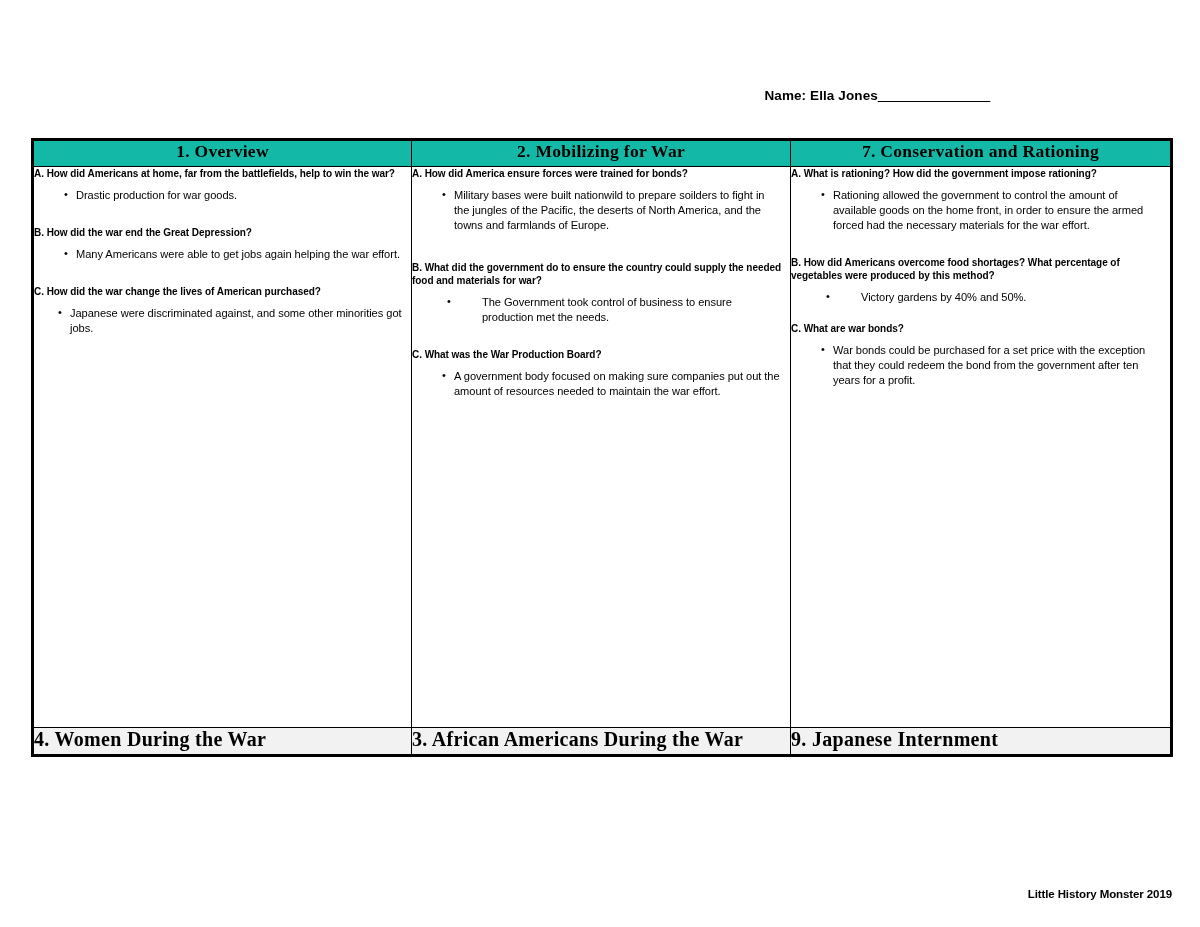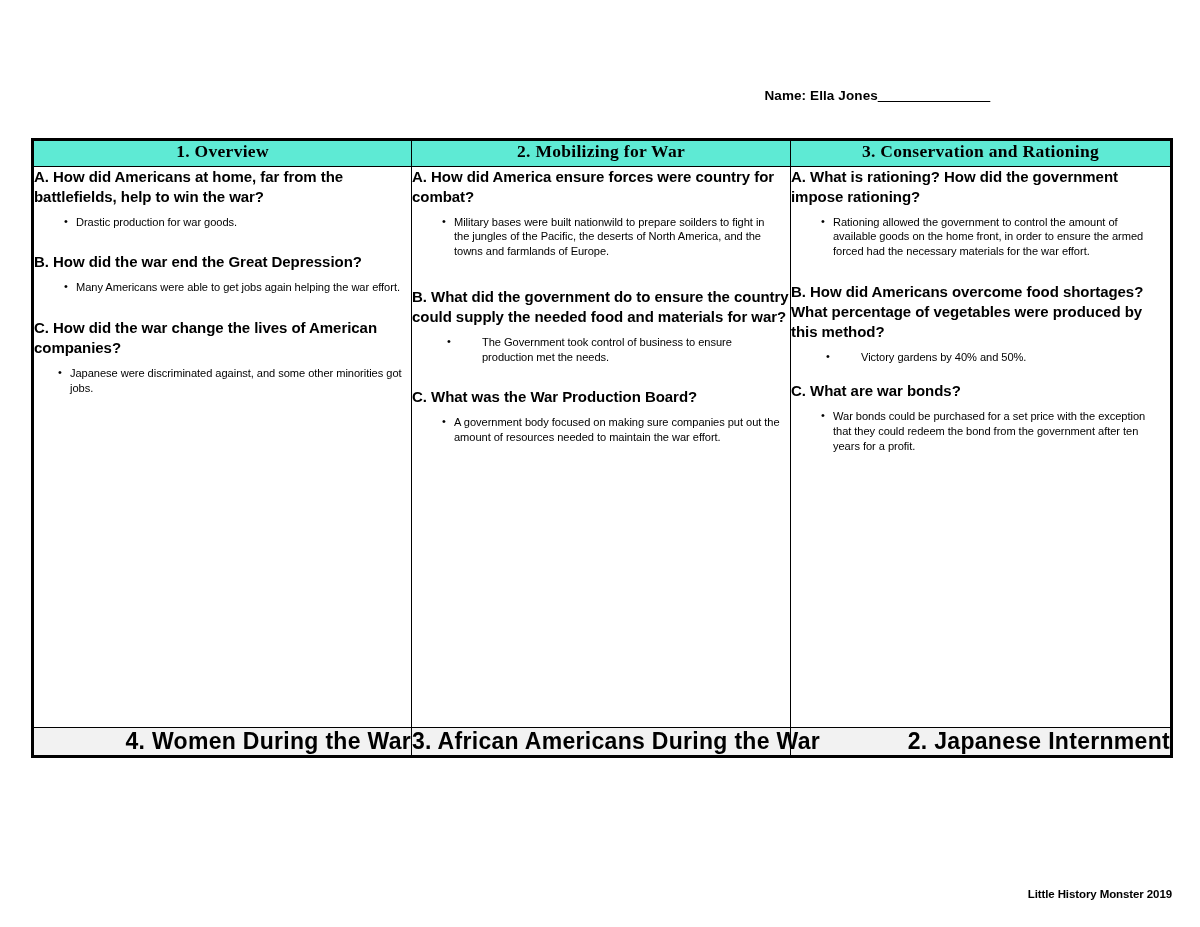--- a/index.html
+++ b/index.html
@@ -61,55 +61,55 @@
     padding: 0;
     margin: 0;
   }
 
   .col-1 { width: 379px; }
   .col-2 { width: 379px; }
   .col-3 { width: 381px; }
 
   
   .section-header {
-    background: #5eead4;
+    background: #14b8a6;
     text-align: center;
     font-family: "Liberation Serif", serif;
     font-weight: bold;
     font-size: 17.5px;
     letter-spacing: 0.3px;
     height: 25px;
     padding: 2px 4px 3px 4px;
     border-bottom: 2px solid #000000;
     white-space: nowrap;
   }
   .section-header-bottom {
     background: #f2f2f2;
-    text-align: right;
-    font-family: Liberation Sans, sans-serif;
-    font-weight: bold;
-    font-size: 23px;
+    text-align: left;
+    font-family: Liberation Serif, serif;
+    font-weight: bold;
+    font-size: 20px;
     letter-spacing: 0.3px;
     height: 26px;
     padding: 3px 4px 4px 4px;
     border-top: 2px solid #000000;
     white-space: nowrap;
   }
 
   
   .body-cell {
     height: 560px;
     padding: 6px 5px 4px 5px;
     vertical-align: top;
   }
 
   .qa-block { margin: 0 0 3px 0; }
 
   .question {
-    font-size: 15px;
+    font-size: 10px;
     font-weight: bold;
     line-height: 1.32;
     margin: 0;
     letter-spacing: -0.05px;
   }
 
   ul.answers {
     list-style: none;
     margin: 0;
     padding: 0;
@@ -185,21 +185,21 @@
   <table class="worksheet-table">
     <colgroup>
       <col class="col-1">
       <col class="col-2">
       <col class="col-3">
     </colgroup>
     <thead>
       <tr>
         <th class="section-header">1. Overview</th>
         <th class="section-header">2. Mobilizing for War</th>
-        <th class="section-header">3. Conservation and Rationing</th>
+        <th class="section-header">7. Conservation and Rationing</th>
       </tr>
     </thead>
     <tbody>
       <tr>
 
         <td class="body-cell">
           <div class="qa-block">
             <p class="question">A. How did Americans at home, far from the battlefields, help to win the war?</p>
             <ul class="answers">
               <li class="ind-normal">Drastic production for war goods.</li>
@@ -207,30 +207,30 @@
           </div>
           <div class="gap"></div>
           <div class="qa-block">
             <p class="question">B. How did the war end the Great Depression?</p>
             <ul class="answers">
               <li class="ind-normal">Many Americans were able to get jobs again helping the war effort.</li>
             </ul>
           </div>
           <div class="gap"></div>
           <div class="qa-block">
-            <p class="question">C. How did the war change the lives of American companies?</p>
+            <p class="question">C. How did the war change the lives of American purchased?</p>
             <ul class="answers">
               <li class="ind-shallow">Japanese were discriminated against, and some other minorities got jobs.</li>
             </ul>
           </div>
         </td>
 
         <td class="body-cell">
           <div class="qa-block">
-            <p class="question">A. How did America ensure forces were country for combat?</p>
+            <p class="question">A. How did America ensure forces were trained for bonds?</p>
             <ul class="answers">
               <li class="ind-normal">Military bases were built nationwild to prepare soilders to fight in the jungles of the Pacific, the deserts of North America, and the towns and farmlands of Europe.</li>
             </ul>
           </div>
           <div class="gap-lg"></div>
           <div class="qa-block">
             <p class="question">B. What did the government do to ensure the country could supply the needed food and materials for war?</p>
             <ul class="answers">
               <li class="ind-wide">The Government took control of business to ensure production met the needs.</li>
             </ul>
@@ -264,20 +264,20 @@
             <ul class="answers">
               <li class="ind-normal">War bonds could be purchased for a set price with the exception that they could redeem the bond from the government after ten years for a profit.</li>
             </ul>
           </div>
         </td>
 
       </tr>
       <tr>
         <td class="section-header-bottom">4. Women During the War</td>
         <td class="section-header-bottom">3. African Americans During the War</td>
-        <td class="section-header-bottom">2. Japanese Internment</td>
+        <td class="section-header-bottom">9. Japanese Internment</td>
       </tr>
     </tbody>
   </table>
 
   <div class="footer-credit">Little History Monster 2019</div>
 
 </div>
 
 </body></html>

